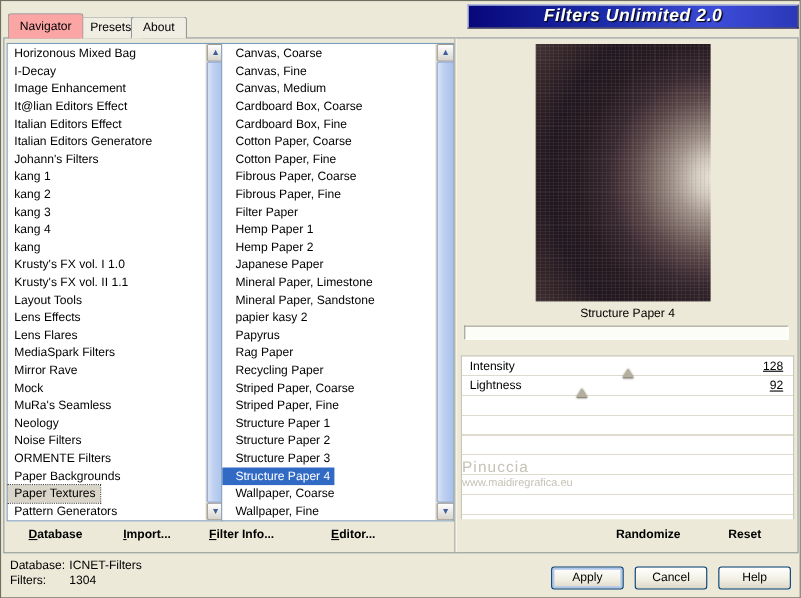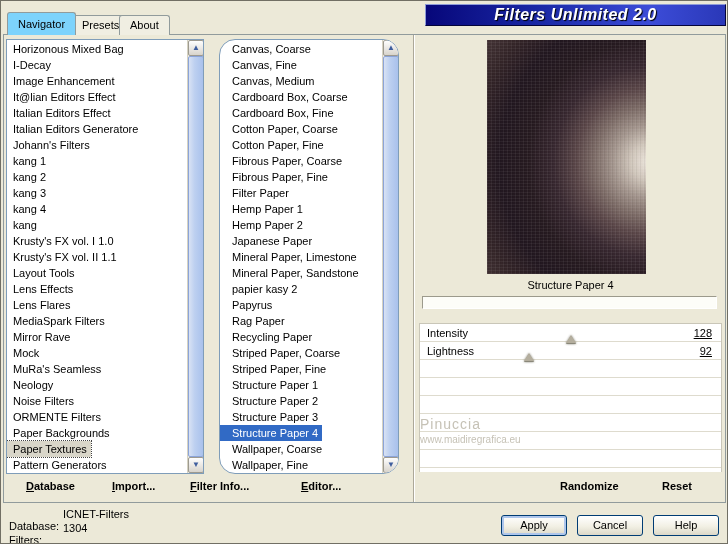--- a/index.html
+++ b/index.html
@@ -18,33 +18,33 @@
     color:#fff; font-size:16px; font-weight:bold; font-style:italic;
     text-align:center; line-height:20px; letter-spacing:0.5px;
     text-shadow:1px 1px 1px #000;
   }
   
   .tab {
     position:absolute; top:14px; height:20px; background:#f0eee2;
     border:1px solid #919b9c; border-bottom:none; border-radius:3px 3px 0 0;
     padding:3px 10px 0 10px; z-index:3; cursor:default;
   }
-  .tab.active { top:11px; height:23px; background:#7dd3fc; padding-top:5px; z-index:4; }
+  .tab.active { top:11px; height:23px; background:#fca5a5; padding-top:5px; z-index:4; }
   
   .tab-page {
     position:absolute; left:2px; top:33px; width:723px; height:469px;
     background:#ece9d8; border:1px solid #919b9c; z-index:2;
   }
   
   .listbox {
     position:absolute; top:4px; height:435px; background:#fff;
     border:1px solid #7f9db9; overflow:hidden;
   }
   #left-list   { left:2px;   width:198px; }
-  #middle-list { left:215px; width:180px;border-radius:16px; }
+  #middle-list { left:197px; width:212px; }
   .list-inner { position:absolute; left:0; top:1px; right:16px; bottom:0; overflow:hidden; }
   .list-item { height:16px; line-height:16px; white-space:nowrap; padding:0 3px; cursor:default; }
   #left-list .list-item { padding-left:6px; }
   #middle-list .list-item { padding-left:12px; }
   .list-item.sel-active   { background:#316ac5; color:#fff; width:max-content; padding-right:4px; }
   .list-item.sel-inactive { background:#d9d6c9; outline:1px dotted #444; width:max-content; padding-right:4px; }
   
   .scrollbar { position:absolute; right:0; top:0; bottom:0; width:16px; background:#f1efe6; border-left:1px solid #d6d2c2; }
   .sb-btn {
     position:absolute; left:0; width:16px; height:16px;
@@ -92,21 +92,21 @@
     filter:drop-shadow(0 1px 0 #8a887a) drop-shadow(0 0 1px #8a887a);
     cursor:pointer;
   }
   .watermark { position:absolute; left:0; right:0; top:92px; color:#c6c2b6; }
   .wm1 { font-size:14px; letter-spacing:1px; }
   .wm2 { font-size:10px; margin-top:2px; }
   
   .flat-btn { position:absolute; top:445px; font-weight:bold; cursor:default; }
   .flat-btn u { text-decoration:underline; }
   
-  .status-label { position:absolute; left:8px;margin-top:12px; }
+  .status-label { position:absolute; left:8px; }
   .status-value { position:absolute; left:62px; }
   
   .xp-btn {
     position:absolute; top:514px; width:66px; height:21px;
     border:1px solid #003c74; border-radius:3px;
     background:linear-gradient(180deg,#fff,#f2f0e4 55%,#dcd8c8);
     text-align:center; line-height:19px; cursor:pointer;
   }
   .xp-btn.focused { box-shadow:inset 0 0 0 2px #aec6ec; }
 </style>

